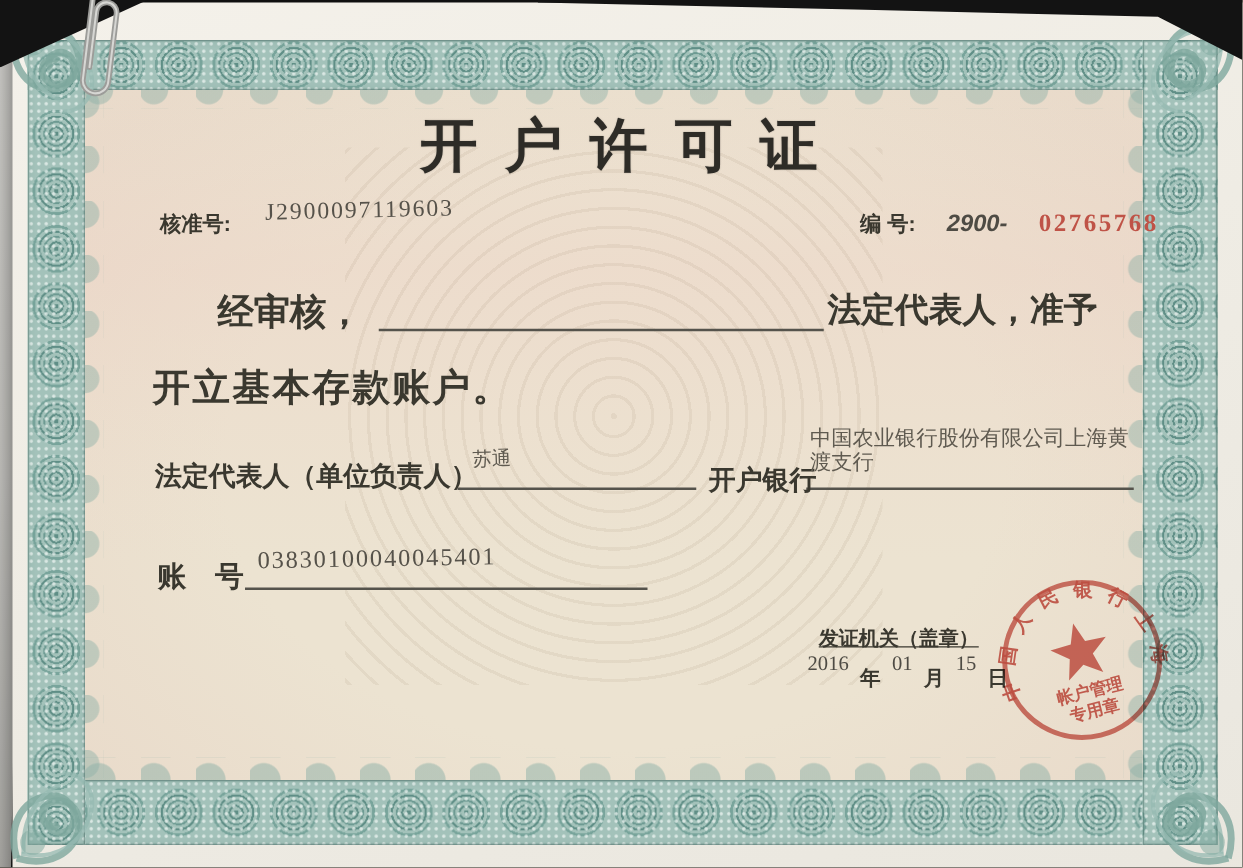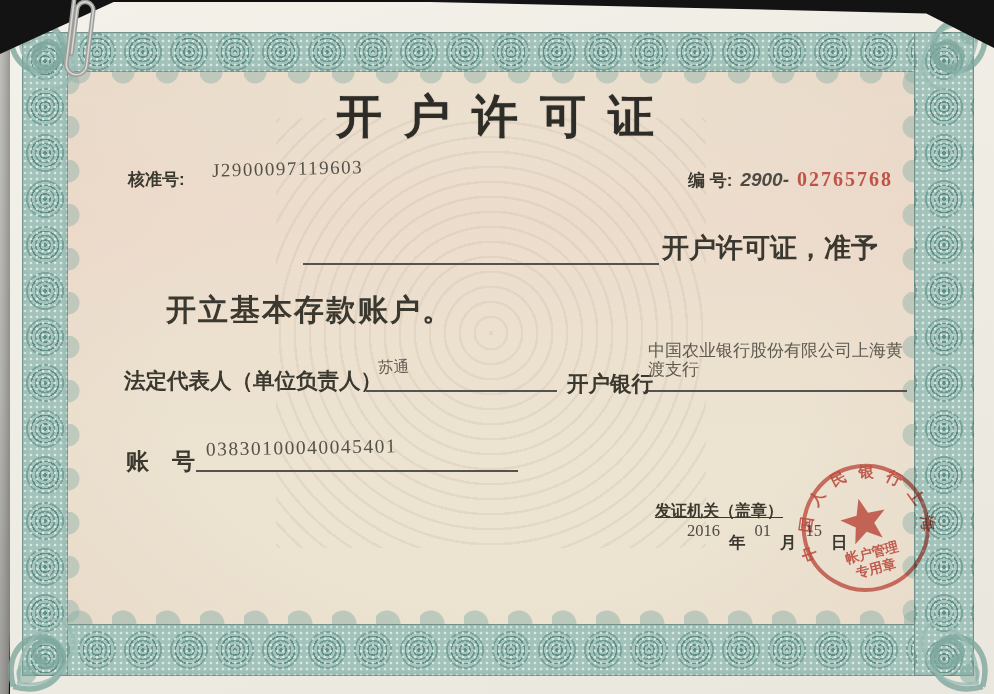--- a/index.html
+++ b/index.html
@@ -70,41 +70,41 @@
   
   .t { position:absolute; z-index:10; color:#3a382f; white-space:nowrap; }
   .lbl { font-family:"Liberation Sans","DejaVu Sans",sans-serif; font-weight:700; }
   .typed { font-family:"Liberation Serif","DejaVu Serif",serif; color:#56524a; }
   .title { left:336px; top:86px; font-size:46px; font-weight:700; letter-spacing:22px;
     color:#2e2c27; text-shadow:0 0 1px rgba(46,44,39,.5); }
   .rule { position:absolute; z-index:9; border-top:2px solid #55534c; height:0; }
 
   .approval-label { left:128px; top:168px; font-size:17px; }
   .approval-value { left:212px; top:158px; font-size:19px; letter-spacing:1.5px; transform:rotate(-1.3deg); }
-  .serial-row { left:688px; top:168px; font-size:17px; display:flex; align-items:baseline; gap:8px; }
+  .serial-row { left:688px; top:168px; font-size:17px; display:flex; align-items:baseline; gap:25px; }
   .serial-prefix { font-family:"Liberation Sans","DejaVu Sans",sans-serif; font-size:19px; color:#4e4b44; font-weight:700;font-style:italic; }
   .serial-value { font-size:20px; color:#bf5347; letter-spacing:2px; font-weight:700; }
 
   .review-prefix { left:174px; top:230px; font-size:29px; }
   .company-value { left:314px; top:232px; font-size:16.5px; color:#5f5a50; letter-spacing:1px; }
   .review-suffix { left:662px; top:230px; font-size:27px; }
-  .review-line2  { left:122px; top:290px; font-size:30px; letter-spacing:2px;margin-left:44px; }
+  .review-line2  { left:122px; top:290px; font-size:30px; letter-spacing:2px; }
 
   .legal-label { left:124px; top:366px; font-size:21.5px; }
   .legal-value { left:378px; top:357px; font-size:15.5px; color:#5f5a50; transform:rotate(-2deg); }
   .bank-label  { left:567px; top:369px; font-size:21.5px; }
   .bank-value  { left:648px; top:341px; font-size:17px; line-height:19px; color:#5f5a50;
     width:266px; white-space:normal; word-break:break-all; }
 
   .account-label { left:126px; top:446px; font-size:23px; }
   .account-value { left:206px; top:437px; font-size:19.5px; letter-spacing:1.5px; transform:rotate(-1deg); }
 
   .issuer-label { left:655px; top:501px; font-size:16px;text-decoration:underline; }
   .date-row { left:646px; top:521px; display:flex; align-items:flex-start; gap:9px;
-    font-size:16.5px;margin-left:41px; }
+    font-size:16.5px; }
   .date-num { font-family:"Liberation Serif","DejaVu Serif",serif; color:#4e4b44; }
   .date-unit { font-family:"Liberation Sans","DejaVu Sans",sans-serif; font-weight:700; margin-top:11px; }
 
   .seal { position:absolute; left:790px; top:450px; width:150px; height:150px; z-index:20;
     transform:rotate(-14deg); mix-blend-mode:multiply; opacity:.92; }
 
   .paperclip { position:absolute; left:54px; top:-6px; width:62px; height:102px; z-index:40;
     transform:rotate(7deg); }
 
   
@@ -163,22 +163,23 @@
 
       <div class="t lbl approval-label">核准号:</div>
       <div class="t typed approval-value">J2900097119603</div>
 
       <div class="t serial-row">
         <span class="lbl">编 号:</span>
         <span class="serial-prefix">2900-</span>
         <span class="serial-value">02765768</span>
       </div>
 
+      <div class="t lbl review-prefix">经审核，</div>
       <div class="rule" style="left:303px; top:263px; width:356px;"></div>
-      <div class="t lbl review-suffix">开户许可证，准予</div>
+      <div class="t lbl review-suffix">法定代表人，准予</div>
       <div class="t lbl review-line2">开立基本存款账户。</div>
 
       <div class="t lbl legal-label">法定代表人（单位负责人）</div>
       <div class="t typed legal-value">苏通</div>
       <div class="rule" style="left:366px; top:390px; width:191px;"></div>
 
       <div class="t lbl bank-label">开户银行</div>
       <div class="t typed bank-value">中国农业银行股份有限公司上海黄渡支行</div>
       <div class="rule" style="left:645px; top:390px; width:262px;"></div>
 

